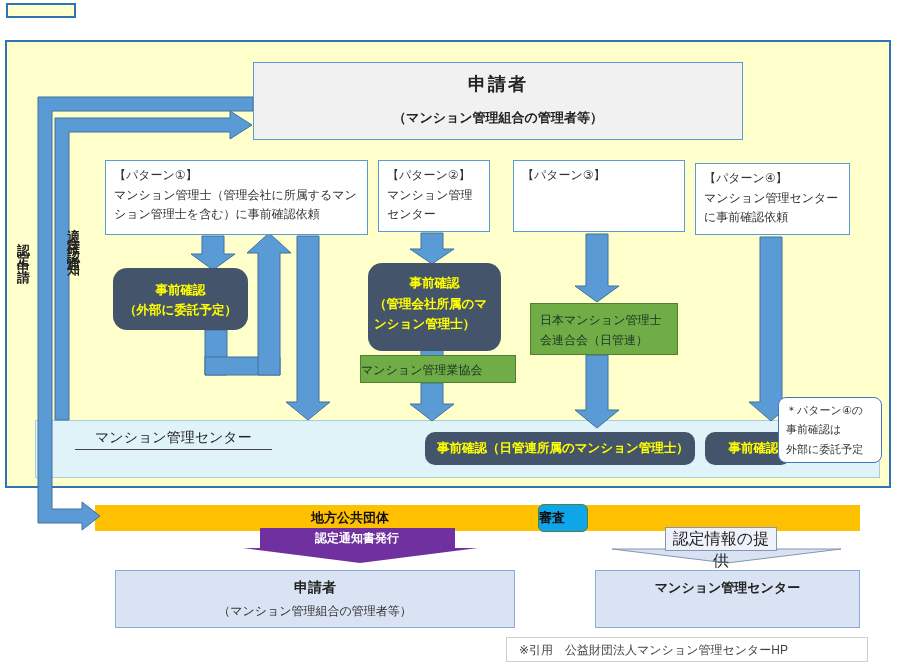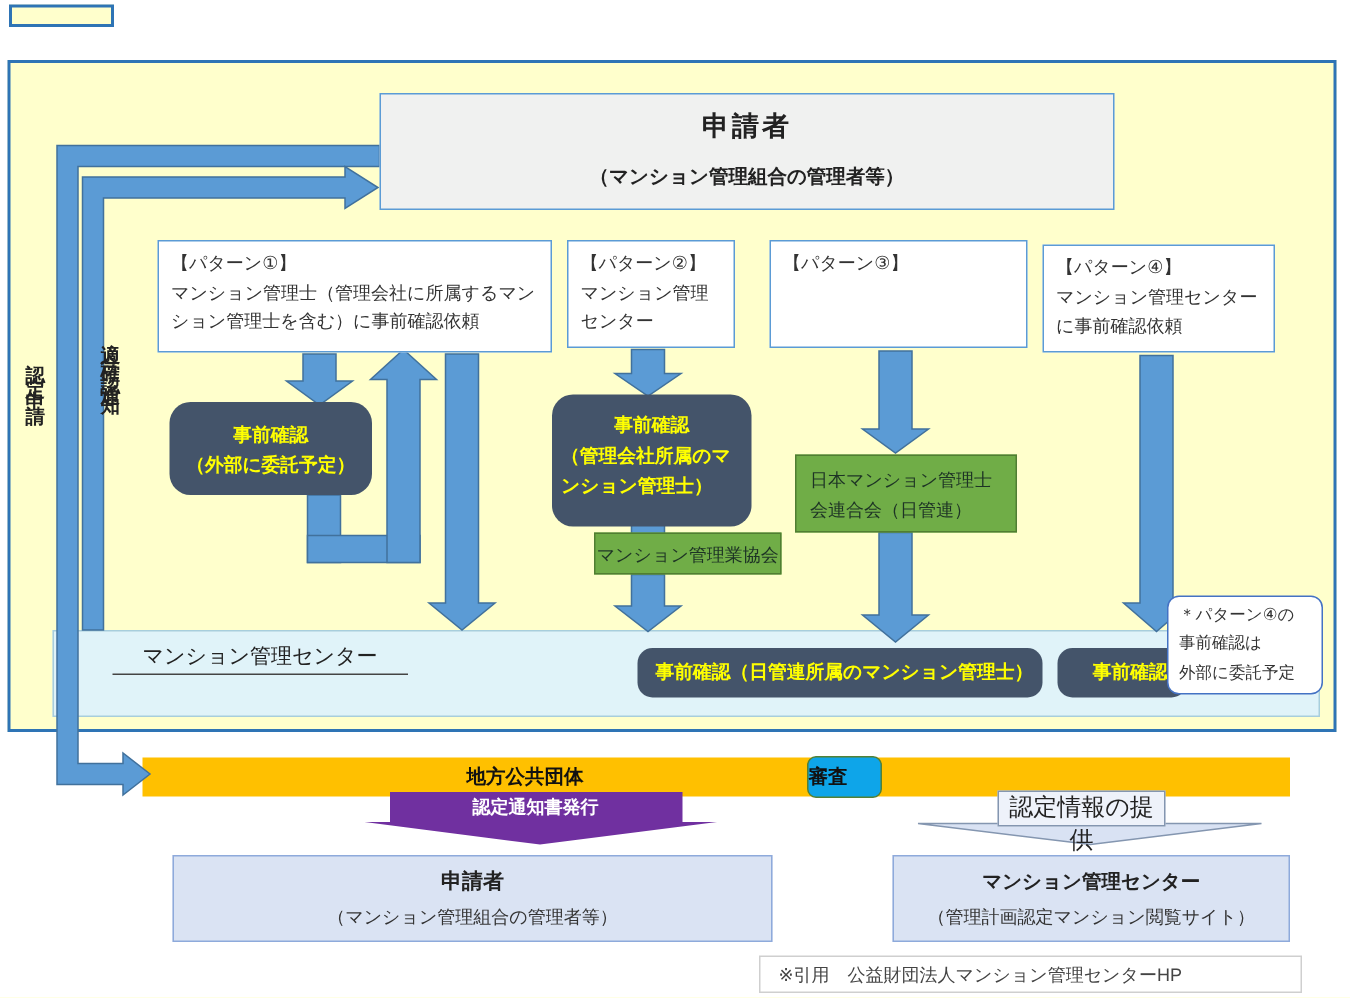--- a/index.html
+++ b/index.html
@@ -25,21 +25,21 @@
   .pat4{left:695px;top:163px;width:155px;height:72px;}
   
   .dark{background:#44546A;color:#FFFF00;font-weight:bold;z-index:3;border-radius:14px;font-size:12.5px;}
   .dark1{left:113px;top:268px;width:135px;height:62px;text-align:center;padding-top:12px;line-height:1.6;}
   .dark2{left:368px;top:263px;width:133px;height:88px;padding:10px 6px 0 6px;line-height:1.65;}
   .dark2 .c{text-align:center;}
   .dark3{left:425px;top:432px;width:270px;height:33px;border-radius:10px;line-height:33px;padding-left:12px;}
   .dark4{left:705px;top:432px;width:86px;height:33px;border-radius:10px;line-height:33px;text-align:right;}
   
   .green{background:#70AD47;border:1px solid #507E32;color:#1d3325;z-index:3;font-size:12px;}
-  .green1{left:360px;top:355px;width:125px;height:28px;line-height:28px;text-align:center;margin-left:36px;}
+  .green1{left:360px;top:355px;width:156px;height:28px;line-height:28px;}
   .green2{left:530px;top:303px;width:148px;height:52px;padding:7px 0 0 9px;line-height:1.65;}
   
   .strip{left:35px;top:420px;width:845px;height:58px;background:#E0F3F9;border:1px solid #A8CEDC;z-index:1;}
   .strip-label{left:75px;top:429px;z-index:3;font-size:14px;color:#222;border-bottom:1px solid #444;padding:0 20px 2px 20px;}
   
   .note{left:778px;top:397px;width:104px;height:66px;background:#FFFFFF;border:1px solid #4472C4;border-radius:8px;z-index:4;font-size:11px;line-height:1.75;padding:3px 0 0 7px;color:#333;}
   
   .gov{left:95px;top:505px;width:765px;height:26px;background:#FFC000;z-index:1;}
   .gov-label{left:230px;top:509px;width:240px;text-align:center;font-size:13px;font-weight:bold;color:#111;z-index:3;}
   .shinsa{left:538px;top:504px;width:50px;height:28px;background:#0ea5e9;border:1.5px solid #538135;border-radius:6px;z-index:3;text-align:left;line-height:26px;font-size:13px;font-weight:bold;color:#111;}
@@ -145,16 +145,15 @@
 
 <div class="abs purple-label">認定通知書発行</div>
 <div class="abs info-label">認定情報の提供</div>
 
 <div class="abs bbox bbox1">
   <div class="t1">申請者</div>
   <div class="t2">（マンション管理組合の管理者等）</div>
 </div>
 <div class="abs bbox bbox2">
   <div class="t1">マンション管理センター</div>
-  <div class="t2">（管理計画認定マンション閲覧サイト）</div>
 </div>
 
 <div class="abs cite">※引用　公益財団法人マンション管理センターHP</div>
 
 </body></html>

